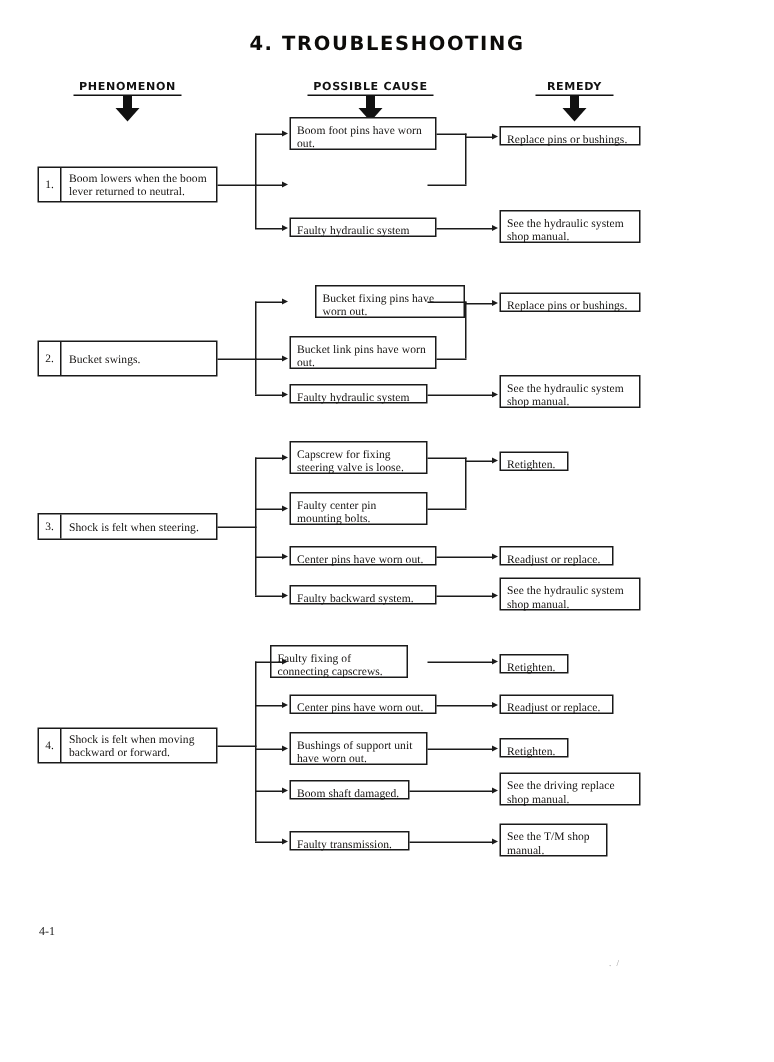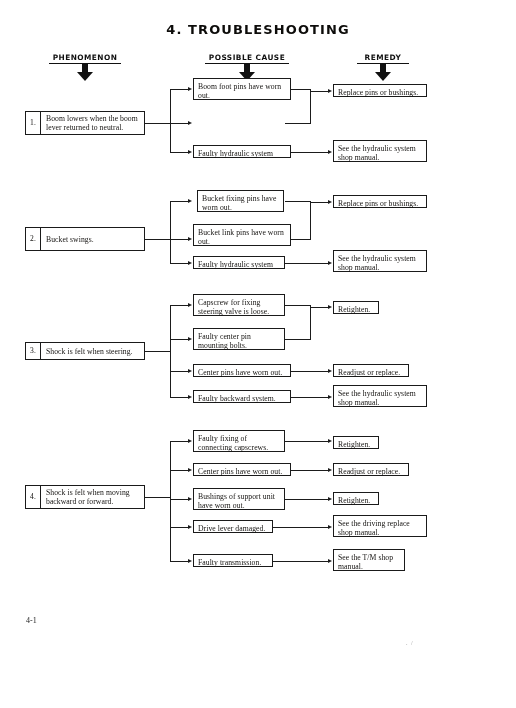--- a/index.html
+++ b/index.html
@@ -187,21 +187,21 @@
   <div class="hline" style="left:291px; top:152px; width:38px;"></div>
   <div class="arrowhead" style="left:328px; top:149.5px;"></div>
 
   <div class="box phenom" style="left:25px; top:227px; width:120px; height:24px;">
     <div class="num">2.</div>
     <div class="ptext">
         <span>Bucket swings.</span>
       </div>
   </div>
 
-  <div class="box" style="left:197px; top:190px; width:87px; height:22px;">Bucket fixing pins have worn out.</div>
+  <div class="box" style="left:210px; top:190px; width:100px; height:22px;">Bucket fixing pins have worn out.</div>
   <div class="box" style="left:193px; top:224px; width:98px; height:22px;">Bucket link pins have worn out.</div>
   <div class="box" style="left:193px; top:256px; width:92px; height:13px;">Faulty hydraulic system</div>
 
   <div class="box" style="left:333px; top:195px; width:94px; height:13px;">Replace pins or bushings.</div>
   <div class="box" style="left:333px; top:250px; width:94px; height:22px;">See the hydraulic system shop manual.</div>
 
   <div class="hline" style="left:145px; top:239px; width:26px;"></div>
   <div class="vline" style="left:170px; top:201px; height:62px;"></div>
   <div class="hline" style="left:170px; top:201px; width:19px;"></div>
   <div class="arrowhead" style="left:188px; top:198.5px;"></div>
@@ -255,24 +255,24 @@
   <div class="hline" style="left:291px; top:397px; width:38px;"></div>
   <div class="arrowhead" style="left:328px; top:394.5px;"></div>
 
   <div class="box phenom" style="left:25px; top:485px; width:120px; height:24px;">
     <div class="num">4.</div>
     <div class="ptext">
         <span>Shock is felt when moving backward or forward.</span>
       </div>
   </div>
 
-  <div class="box" style="left:193px; top:430px; width:92px; height:22px;">Faulty fixing of connecting capscrews.</div>
+  <div class="box" style="left:180px; top:430px; width:92px; height:22px;">Faulty fixing of connecting capscrews.</div>
   <div class="box" style="left:193px; top:463px; width:98px; height:13px;">Center pins have worn out.</div>
   <div class="box" style="left:193px; top:488px; width:92px; height:22px;">Bushings of support unit have worn out.</div>
-  <div class="box" style="left:193px; top:520px; width:80px; height:13px;">Drive lever damaged.</div>
+  <div class="box" style="left:193px; top:520px; width:80px; height:13px;">Boom shaft damaged.</div>
   <div class="box" style="left:193px; top:554px; width:80px; height:13px;">Faulty transmission.</div>
 
   <div class="box" style="left:333px; top:436px; width:46px; height:13px;">Retighten.</div>
   <div class="box" style="left:333px; top:463px; width:76px; height:13px;">Readjust or replace.</div>
   <div class="box" style="left:333px; top:492px; width:46px; height:13px;">Retighten.</div>
   <div class="box" style="left:333px; top:515px; width:94px; height:22px;">See the driving replace shop manual.</div>
   <div class="box" style="left:333px; top:549px; width:72px; height:22px;">See the T/M shop manual.</div>
 
   <div class="hline" style="left:145px; top:497px; width:26px;"></div>
   <div class="vline" style="left:170px; top:441px; height:120px;"></div>

